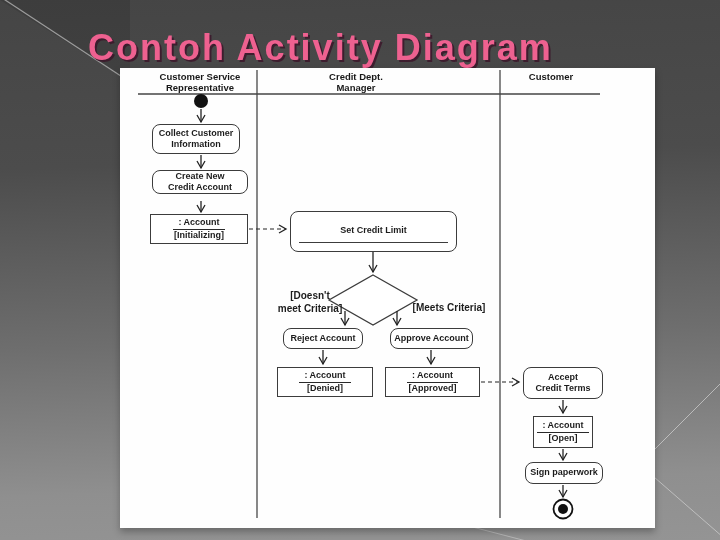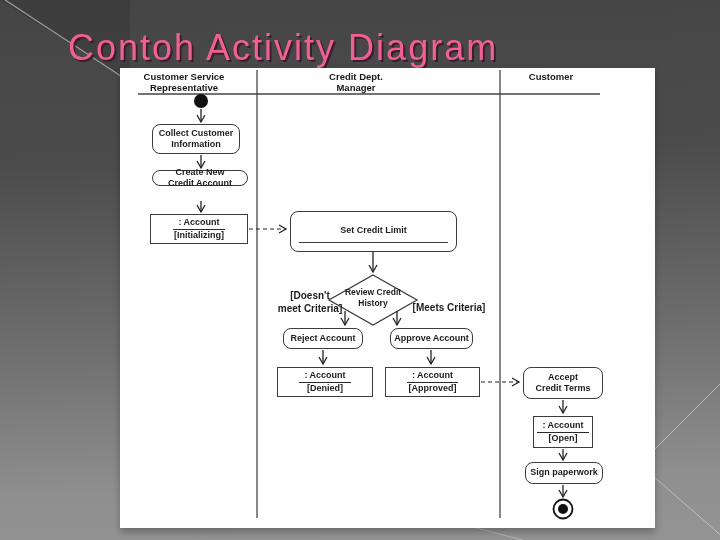--- a/index.html
+++ b/index.html
@@ -3,22 +3,22 @@
 <meta charset="utf-8">
 <style>
   html,body{margin:0;padding:0;background:#222;}
   .slide{
     position:relative;width:720px;height:540px;overflow:hidden;
     background:linear-gradient(178deg,#454545 0%,#4c4c4c 30%,#6e6e6e 62%,#8f8f8f 88%,#949494 100%);
     font-family:"Liberation Sans",sans-serif;
   }
   .bg-decor{position:absolute;left:0;top:0;z-index:1;}
   .slide-title{
-    position:absolute;left:68px;top:27px;z-index:2;margin:0;
-    font-size:36px;font-weight:400;letter-spacing:2px;white-space:nowrap;
+    position:absolute;left:88px;top:27px;z-index:2;margin:0;
+    font-size:36px;font-weight:700;letter-spacing:2px;white-space:nowrap;
     color:#ee6190;text-shadow:2px 2px 0 rgba(60,22,42,0.85);
   }
   .panel{
     position:absolute;left:120px;top:68px;width:535px;height:460px;z-index:3;
     background:#fefefe;box-shadow:0 4px 7px rgba(0,0,0,0.28);
   }
   .wires{position:absolute;left:0;top:0;}
   .node{position:absolute;box-sizing:border-box;color:#1c1c1c;
         display:flex;flex-direction:column;align-items:center;justify-content:center;
         text-align:center;font-size:9px;line-height:1.25;font-weight:600;}
@@ -79,52 +79,48 @@
         <path d="M443,381 L443,392" marker-end="url(#arr)"></path>
         <path d="M443,417 L443,429" marker-end="url(#arr)"></path>
       </g>
 
       <g stroke="#222" stroke-width="1.2" fill="none" stroke-dasharray="4,3">
         <path d="M129,161 L166,161" marker-end="url(#arr)"></path>
         <path d="M361,314 L399,314" marker-end="url(#arr)"></path>
       </g>
     </svg>
 
-    <div class="node hdr" style="left:4px;top:3px;width:120px;">
+    <div class="node hdr" style="left:20px;top:3px;width:120px;">
       <div>Customer Service</div>
       <div>Representative</div>
     </div>
     <div class="node hdr" style="left:176px;top:3px;width:120px;">
       <div>Credit Dept.</div>
       <div>Manager</div>
     </div>
     <div class="node hdr" style="left:371px;top:3px;width:120px;">
       <div></div>
       <div>Customer</div>
     </div>
 
     <div class="node activity" style="left:32px;top:56px;width:88px;height:30px;">
       <div>Collect Customer</div>
       <div>Information</div>
     </div>
-    <div class="node activity" style="left:32px;top:102px;width:96px;height:16px;">
+    <div class="node activity" style="left:32px;top:102px;width:96px;height:24px;">
       <div>Create New</div>
       <div>Credit Account</div>
     </div>
     <div class="node object" style="left:30px;top:146px;width:98px;height:30px;">
       <div class="obj-name">: Account</div>
       <div>[Initializing]</div>
     </div>
 
     <div class="node set-credit" style="left:170px;top:143px;width:167px;height:41px;">
       <div class="sc-title">Set Credit Limit</div>
-    </div>
-    <div class="node diamond-label" style="left:209px;top:219px;width:88px;">
-      <div>Review Credit</div>
-      <div>History</div>
     </div>
     <div class="node guard" style="left:148px;top:222px;width:84px;">
       <div>[Doesn't</div>
       <div>meet Criteria]</div>
     </div>
     <div class="node guard" style="left:286px;top:234px;width:86px;">
       <div>[Meets Criteria]</div>
     </div>
     <div class="node activity" style="left:163px;top:260px;width:80px;height:21px;">
       <div>Reject Account</div>

